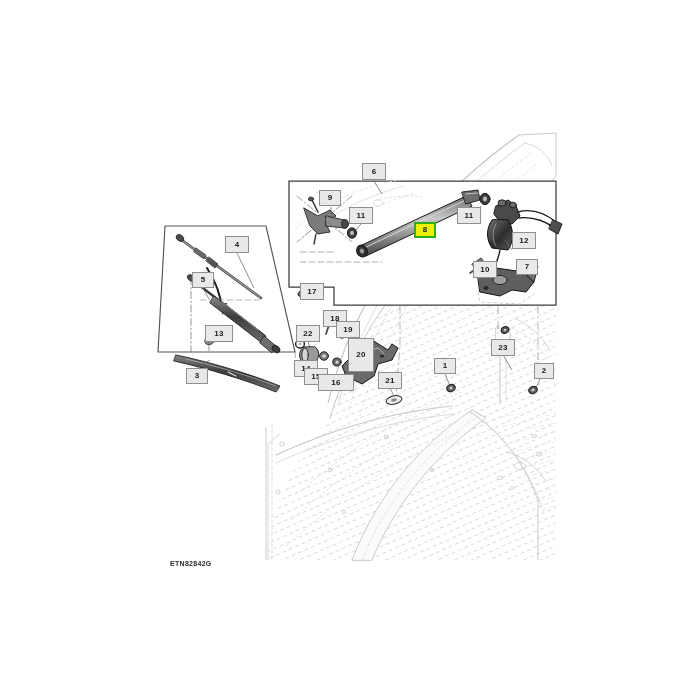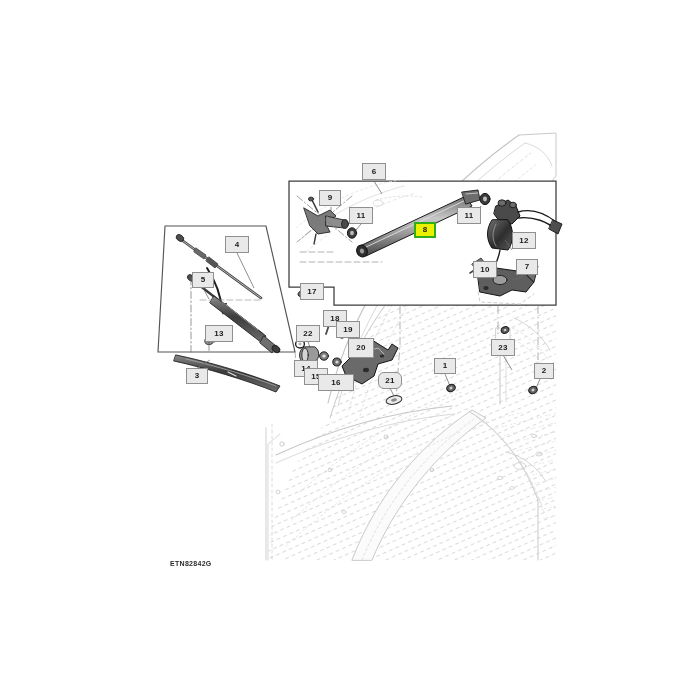--- a/index.html
+++ b/index.html
@@ -335,21 +335,21 @@
       <div class="callout" style="left: 349px; top: 207px; width: 24px; height: 17px;">11</div>
       <div class="callout" style="left: 457px; top: 207px; width: 24px; height: 17px;">11</div>
       <div class="callout" style="left: 512px; top: 232px; width: 24px; height: 17px; text-align: center;">12</div>
       <div class="callout" style="left: 205px; top: 325px; width: 28px; height: 17px;">13</div>
       <div class="callout" style="left: 294px; top: 360px; width: 24px; height: 17px;">14</div>
       <div class="callout" style="left: 304px; top: 368px; width: 24px; height: 17px;">15</div>
       <div class="callout" style="left: 318px; top: 374px; width: 36px; height: 17px;">16</div>
       <div class="callout" style="left: 300px; top: 283px; width: 24px; height: 17px;">17</div>
       <div class="callout" style="left: 323px; top: 310px; width: 24px; height: 17px;">18</div>
       <div class="callout" style="left: 336px; top: 321px; width: 24px; height: 17px;">19</div>
-      <div class="callout" style="left: 348px; top: 338px; width: 26px; height: 20px;">20</div>
-      <div class="callout" style="left: 378px; top: 372px; width: 24px; height: 17px; border-radius: 6px;">21</div>
+      <div class="callout" style="left: 348px; top: 338px; width: 26px; height: 34px;">20</div>
+      <div class="callout" style="left: 378px; top: 372px; width: 24px; height: 17px;">21</div>
       <div class="callout" style="left: 296px; top: 325px; width: 24px; height: 17px;">22</div>
       <div class="callout" style="left: 491px; top: 339px; width: 24px; height: 17px;">23</div>
     </div>
 
   <div id="refcode">ETN82842G</div>
 
 </div>
 
 </body></html>

